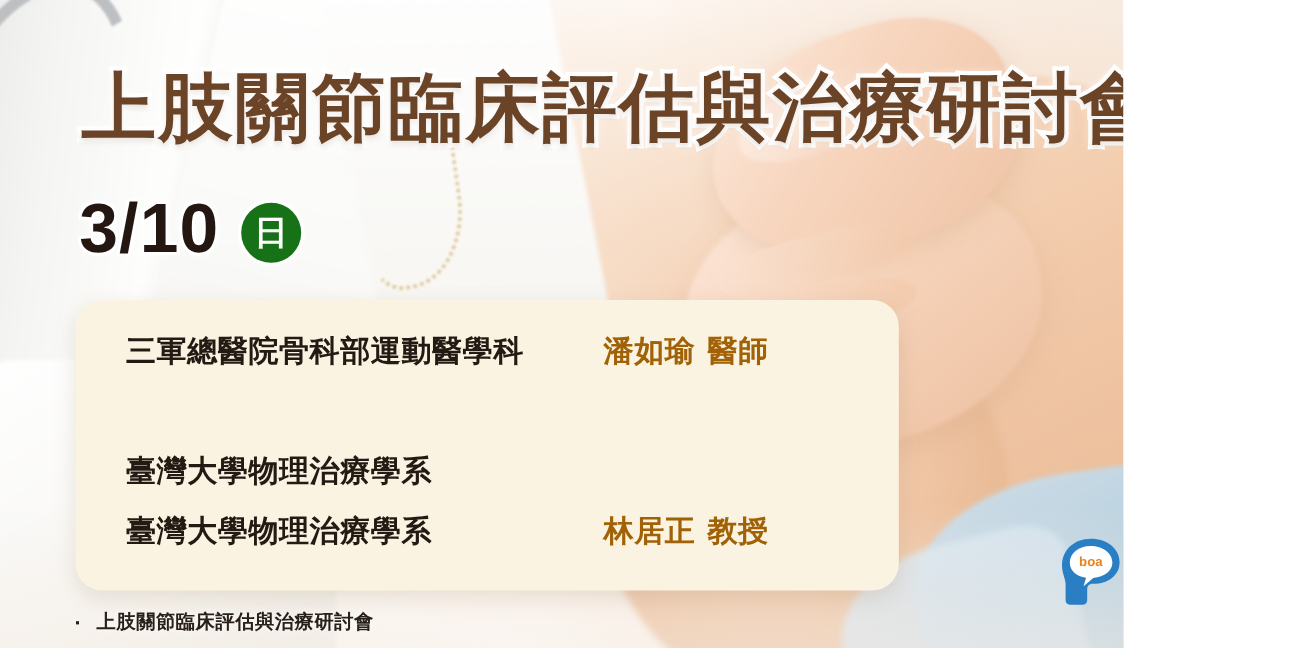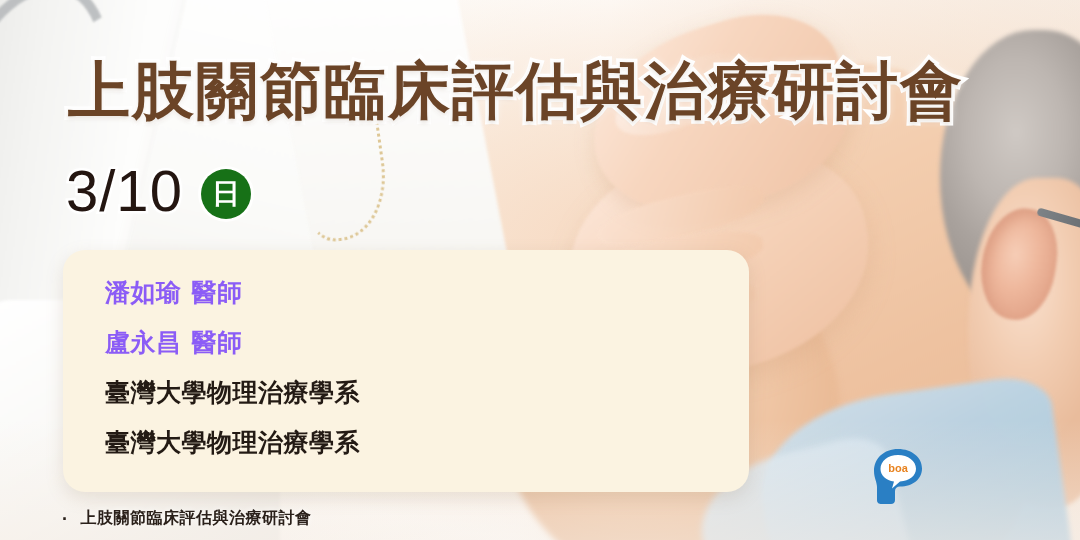--- a/index.html
+++ b/index.html
@@ -6,21 +6,21 @@
   * { box-sizing: border-box; margin: 0; padding: 0; }
   html, body {
     width: 1080px; height: 540px;
     overflow: hidden;
     background: #ffffff;
     font-family: "Liberation Sans", "DejaVu Sans", sans-serif;
   }
 
   .banner {
     position: relative;
-    width: 1080px;
+    width: 936px;
     height: 540px;
     overflow: hidden;
     background: #f6f0ea;
     padding-left: 32px;
   }
 
   
   .photo { position: absolute; inset: 0; overflow: hidden; }
 
   
@@ -218,21 +218,21 @@
   .daterow {
     position: absolute;
     left: 66px;
     top: 162px;
     display: flex;
     align-items: center;
     gap: 18px;
   }
   .date-text {
     font-size: 58px;
-    font-weight: 400;
+    font-weight: 700;
     line-height: 1;
     color: #241611;
     -webkit-text-stroke: 5px #ffffff;
     paint-order: stroke fill;
     text-shadow: 0 0 9px rgba(255,255,255,0.95);
     letter-spacing: 1px;
   }
   .weekday-badge {
     width: 50px; height: 50px;
     border-radius: 50%;
@@ -268,21 +268,21 @@
     width: 398px;
     font-size: 25px;
     font-weight: 700;
     color: #231a14;
     letter-spacing: .5px;
     white-space: nowrap;
   }
   .person {
     font-size: 25px;
     font-weight: 700;
-    color: #8b5cf6;
+    color: #a16207;
     letter-spacing: .5px;
     white-space: nowrap;
   }
   .person .role { margin-left: 10px; }
 
   .footnote {
     position: absolute;
     left: 62px;
     top: 508px;
     font-size: 16px;
@@ -299,21 +299,21 @@
 
   
   .logo {
     position: absolute;
     left: 866px;
     top: 443px;
     width: 200px;
     height: 62px;
   }
   .logo-mark {
-    position: absolute; left: 5px; top: 4px; width: 56px; height: 58px;
+    position: absolute; left: 16px; top: 4px; width: 56px; height: 58px;
   }
   .logo-text { position: absolute; left: 58px; top: 0; width: 146px; }
   .logo-en {
     font-size: 14px;
     font-weight: 700;
     color: #2d86c9;
     letter-spacing: .2px;
     text-align: right;
     transform: scaleX(.92);
     transform-origin: right center;
@@ -374,37 +374,38 @@
     <div class="title">上肢關節臨床評估與治療研討會</div>
 
     <div class="daterow">
       <div class="date-text">3/10</div>
       <div class="weekday-badge">日</div>
     </div>
 
     <div class="card">
 
       <div class="card-row">
+        <div class="org">三軍總醫院骨科部運動醫學科</div>
         <div class="person">
           <span>潘如瑜</span><span class="role">醫師</span>
         </div>
       </div>
 
       <div class="card-row">
-        <div class="person">
-          <span>盧永昌</span><span class="role">醫師</span>
-        </div>
       </div>
 
       <div class="card-row">
         <div class="org">臺灣大學物理治療學系</div>
       </div>
 
       <div class="card-row">
         <div class="org">臺灣大學物理治療學系</div>
+        <div class="person">
+          <span>林居正</span><span class="role">教授</span>
+        </div>
       </div>
 
     </div>
 
     <div class="footnote">
       <span class="bullet">·</span>
       <span>上肢關節臨床評估與治療研討會</span>
     </div>
 
     <div class="logo">

